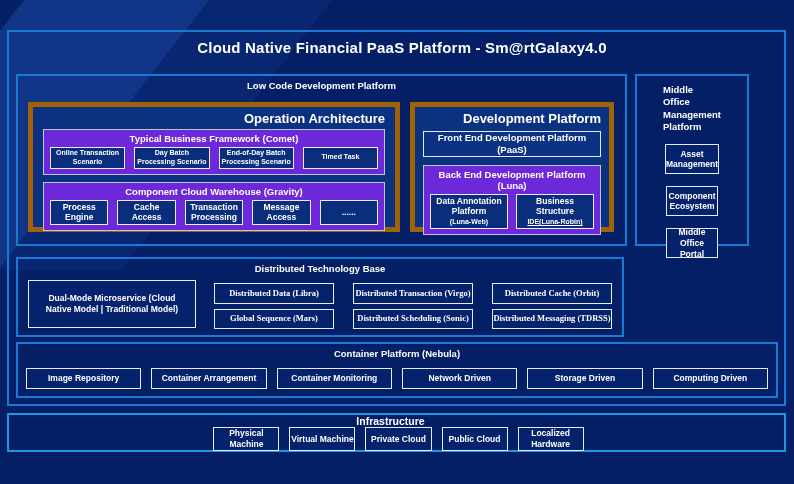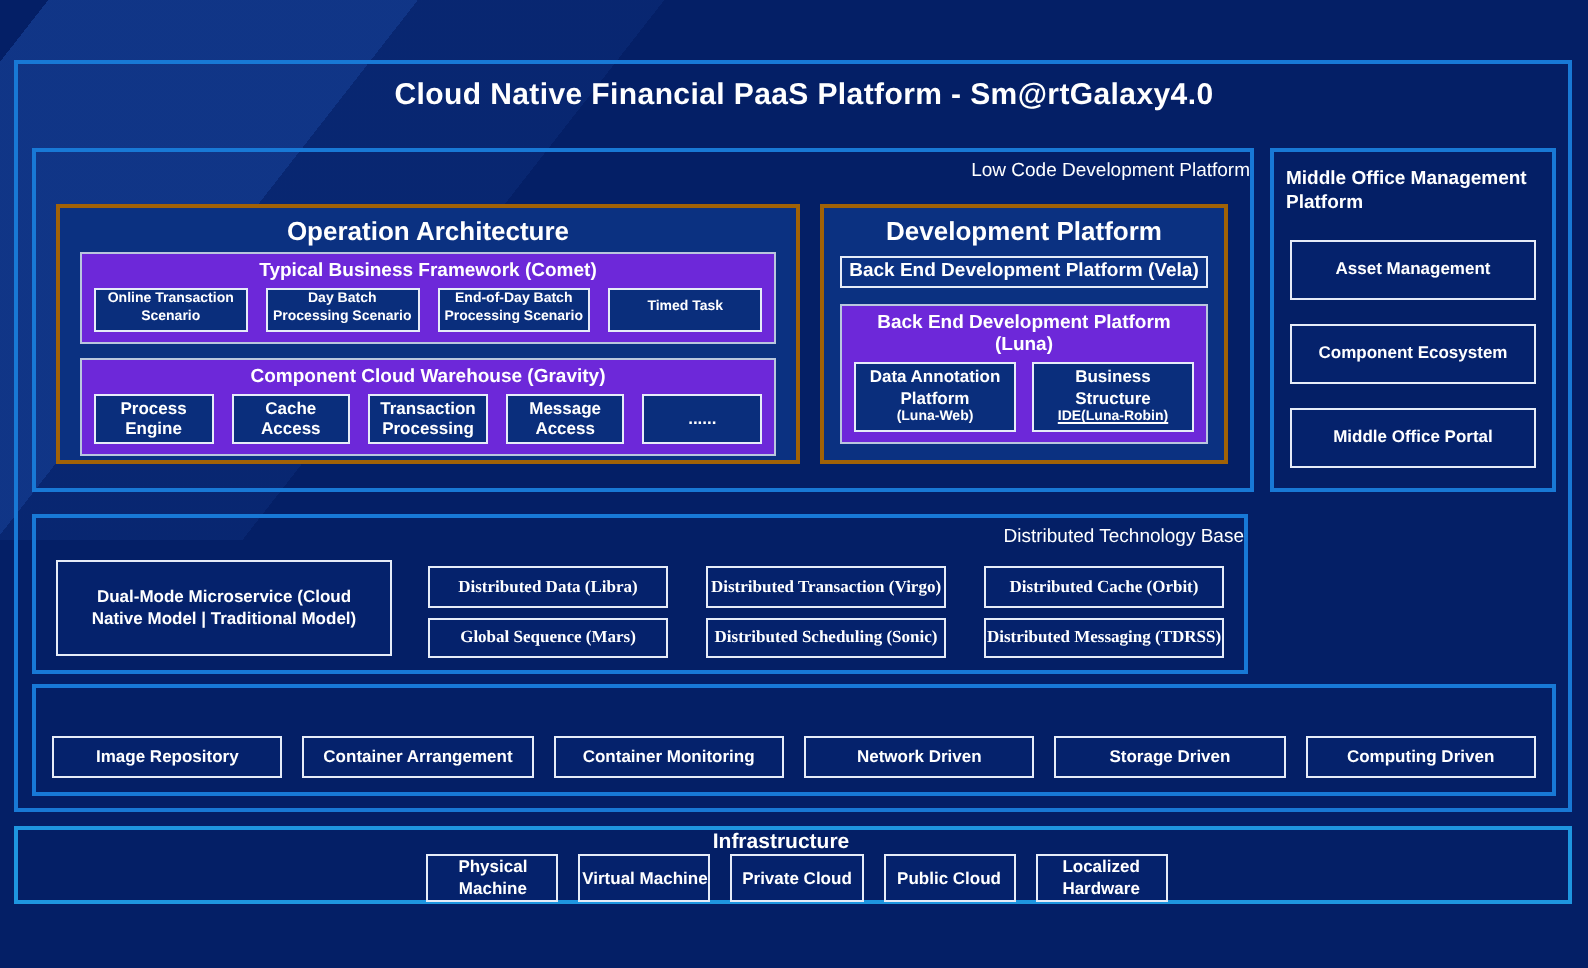--- a/index.html
+++ b/index.html
@@ -20,24 +20,24 @@
   }
   .frame {
     position:absolute; left:7px; top:30px; width:779px; height:376px;
     border:2px solid #1879d6; z-index:1;
   }
   .title {
     margin-top:7px; text-align:center;
     font-size:15px; font-weight:bold; letter-spacing:0.2px;margin-left:11px;
   }
   .sec { position:absolute; border:2px solid #1879d6; }
-  .sec-label { text-align:right; font-size:9.5px; font-weight:normal; padding-top:4px; }
+  .sec-label { text-align:center; font-size:9.5px; font-weight:bold; padding-top:4px; }
   .panel {
-    position:absolute; border:2px solid #a16207; background:#0b3181;
-    display:flex; flex-direction:column;
+    position:absolute; border:5px solid #a16207; background:#0b3181;
+    display:flex; flex-direction:column;align-items:flex-end;
   }
   .panel-title { text-align:center; font-size:13px; font-weight:bold; padding-top:4px; }
   .subpanel {
     border:1px solid #b9c7de; background:#6d28d9;
     display:flex; flex-direction:column;
   }
   .subpanel-title { text-align:center; font-size:9.5px; font-weight:bold; padding-top:3px; }
   .leaf {
     border:1px solid #e6ecf8; background:#05226c;
     display:flex; flex-direction:column; align-items:center; justify-content:center;
@@ -56,22 +56,22 @@
   .ccw-row .leaf { flex:1; font-size:8.5px; padding:1px 2px; }
   .dev-plat { left:392px; top:26px; width:204px; height:130px; padding:0 8px 8px; }
   .front-end { margin-top:5px; height:29px; font-size:9.5px; background:#0c3283; }
   .back-end { flex:1; margin-top:8px; padding:0 6px 5px; }
   .be-row { flex:1; gap:8px; margin-top:3px; }
   .be-row .leaf { flex:1; font-size:8.5px; padding:1px 3px; }
   .be-sub { font-size:7px; font-weight:bold; margin-top:1px; }
   .underlined { text-decoration:underline; }
   
   .middle-office {
-    left:626px; top:42px; width:143px; height:172px;
-    display:flex; flex-direction:column; padding:8px 6px 10px;
+    left:626px; top:42px; width:114px; height:172px;
+    display:flex; flex-direction:column; padding:8px 27px 10px;align-items:center;
   }
   .mo-title { font-size:9.5px; font-weight:bold; line-height:1.3; margin-bottom:11px; }
   .mo-leaf { height:30px; margin:0 2px 12px; font-size:8.5px; flex-shrink:0; }
   .mo-leaf:last-child { margin-bottom:16px; }
   
   .distributed { left:7px; top:225px; width:608px; height:80px; }
   .dual-mode {
     position:absolute; left:10px; top:21px; width:168px; height:48px;
     font-size:8.5px; line-height:1.35; padding:2px 8px;
   }
@@ -127,21 +127,21 @@
             <div class="leaf leaf-light">Cache Access</div>
             <div class="leaf leaf-light">Transaction Processing</div>
             <div class="leaf leaf-light">Message Access</div>
             <div class="leaf leaf-light">......</div>
           </div>
         </div>
       </div>
 
       <div class="panel dev-plat">
         <div class="panel-title">Development Platform</div>
-        <div class="leaf front-end">Back End Development Platform (Vela)</div>
+        <div class="leaf front-end">Front End Development Platform (PaaS)</div>
         <div class="subpanel back-end">
           <div class="subpanel-title">Back End Development Platform (Luna)</div>
           <div class="row be-row">
             <div class="leaf leaf-light">
               <span>Data Annotation Platform</span>
               <span class="be-sub">(Luna-Web)</span>
             </div>
             <div class="leaf leaf-light">
               <span>Business Structure</span>
               <span class="be-sub underlined">IDE(Luna-Robin)</span>
@@ -169,20 +169,21 @@
         </div>
         <div class="row dist-row">
           <div class="leaf">Global Sequence (Mars)</div>
           <div class="leaf">Distributed Scheduling (Sonic)</div>
           <div class="leaf">Distributed Messaging (TDRSS)</div>
         </div>
       </div>
     </div>
 
     <div class="sec containerp">
+      <div class="sec-label">Container Platform (Nebula)</div>
       <div class="row cp-row">
         <div class="leaf">Image Repository</div>
         <div class="leaf">Container Arrangement</div>
         <div class="leaf">Container Monitoring</div>
         <div class="leaf">Network Driven</div>
         <div class="leaf">Storage Driven</div>
         <div class="leaf">Computing Driven</div>
       </div>
     </div>
   </div>

